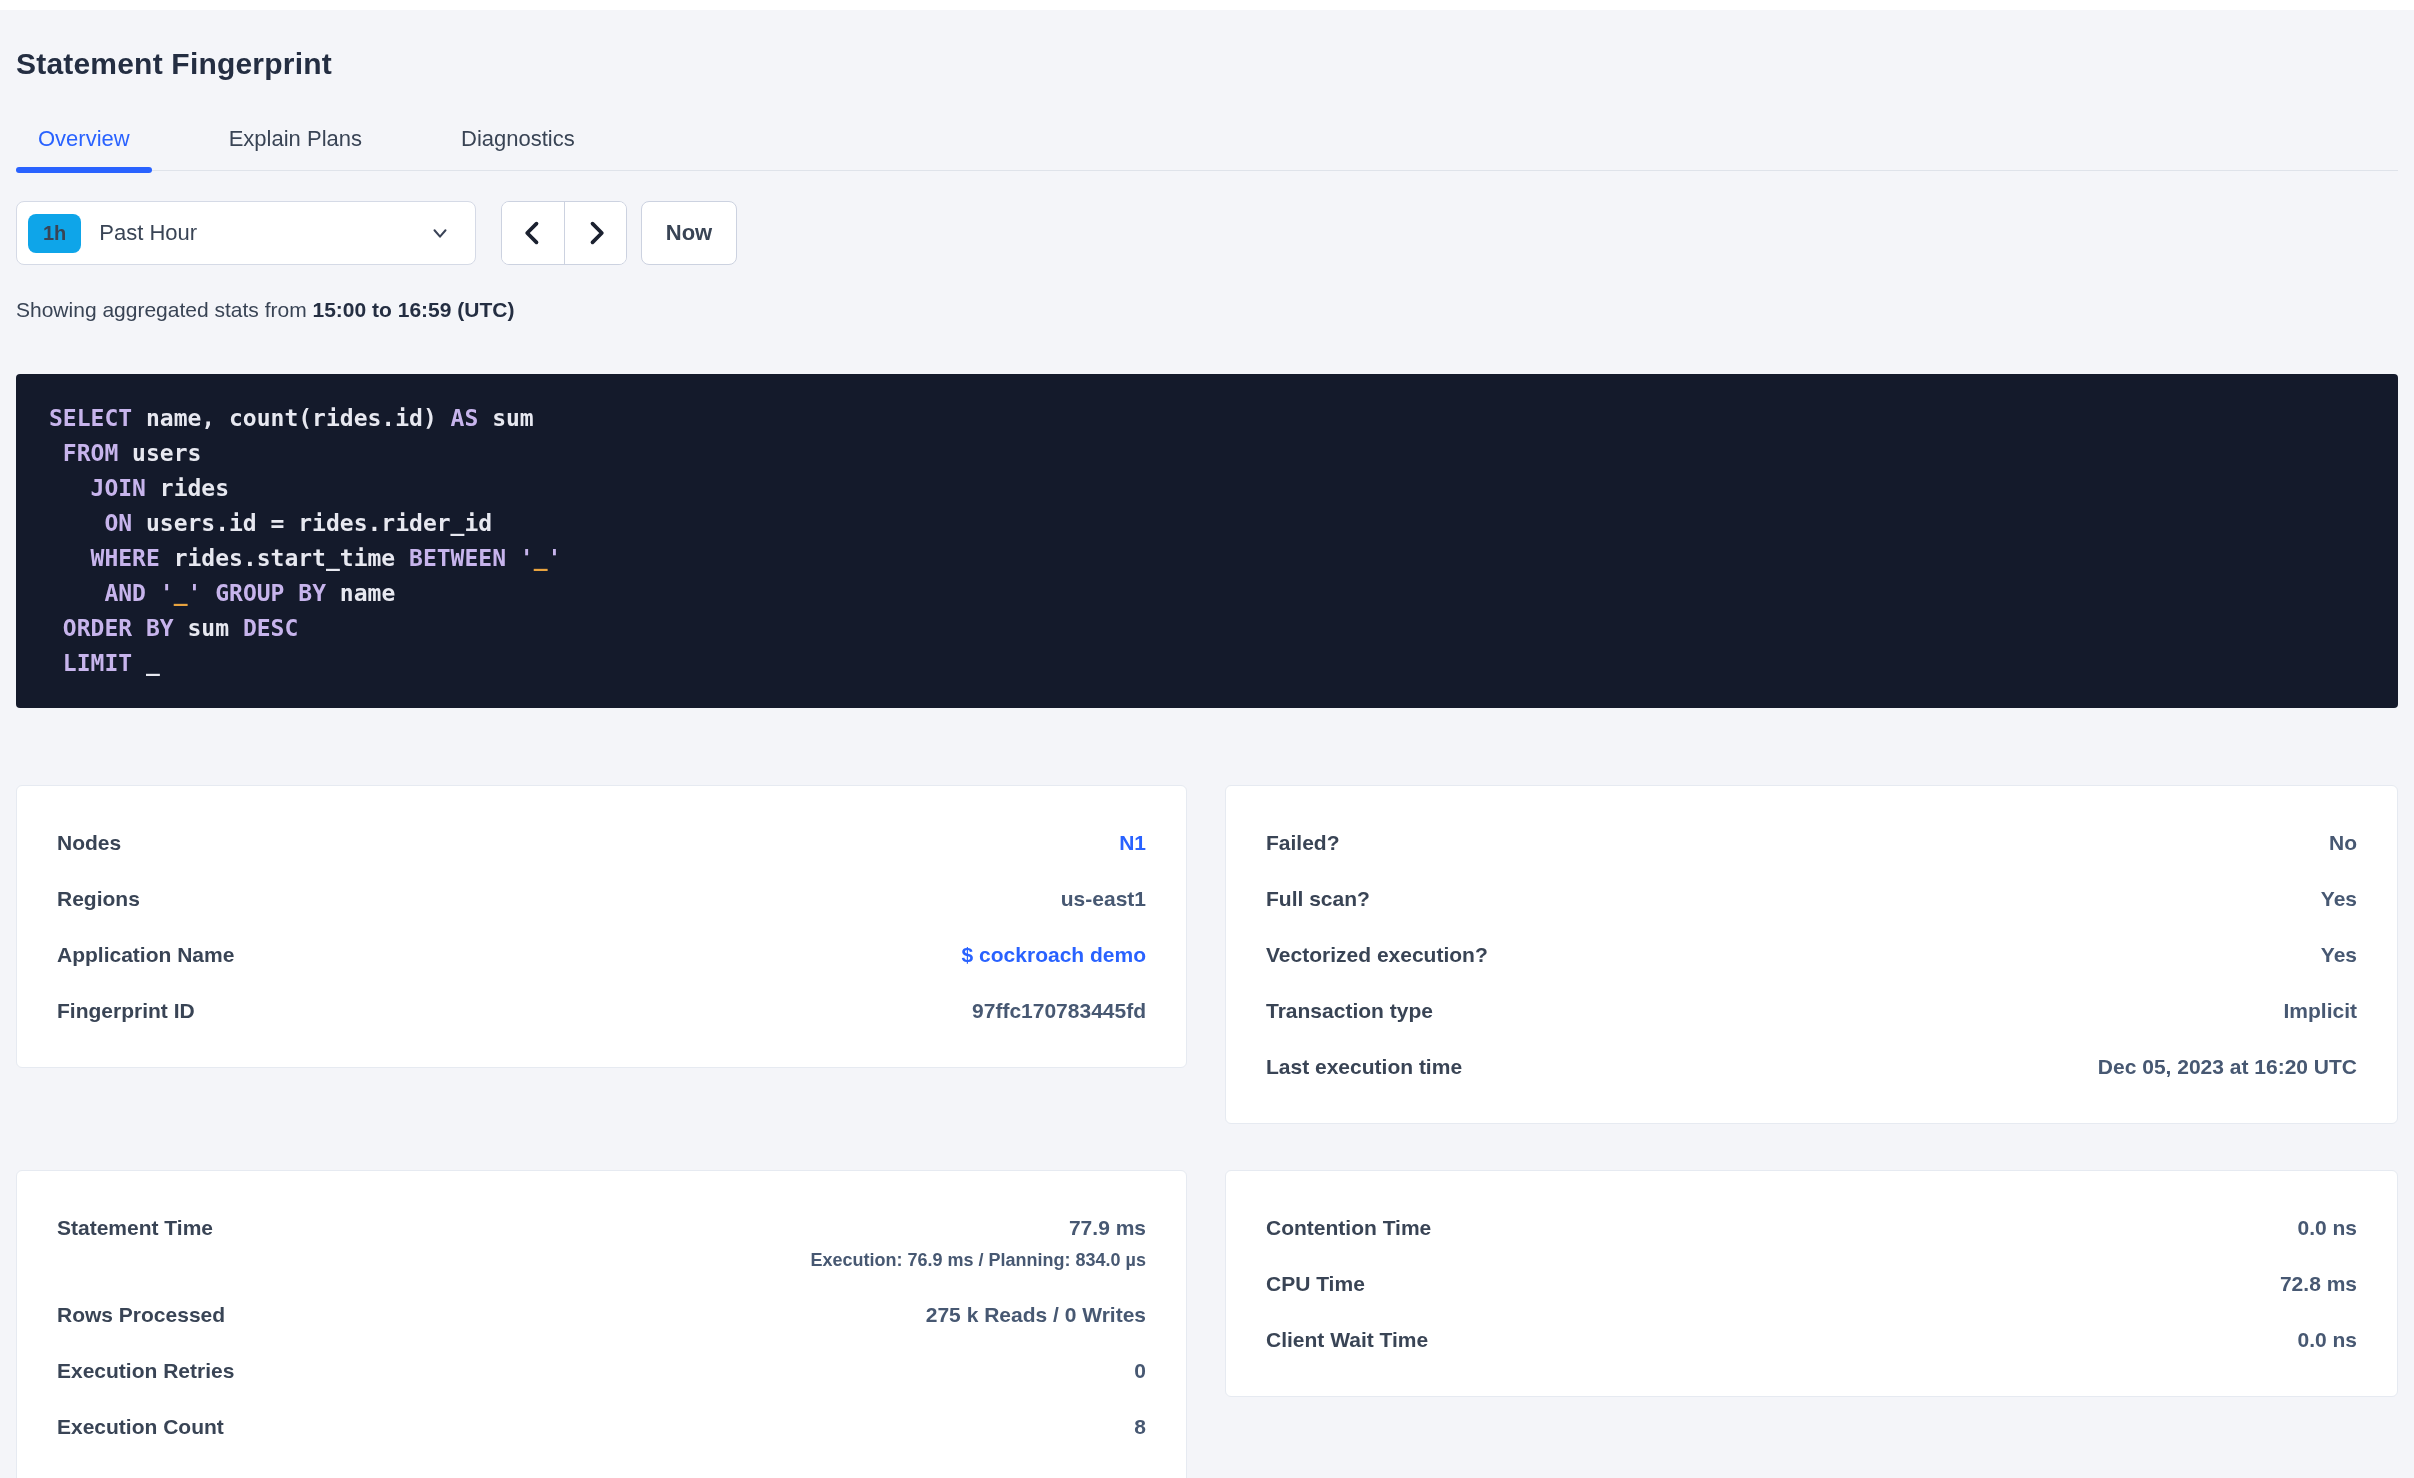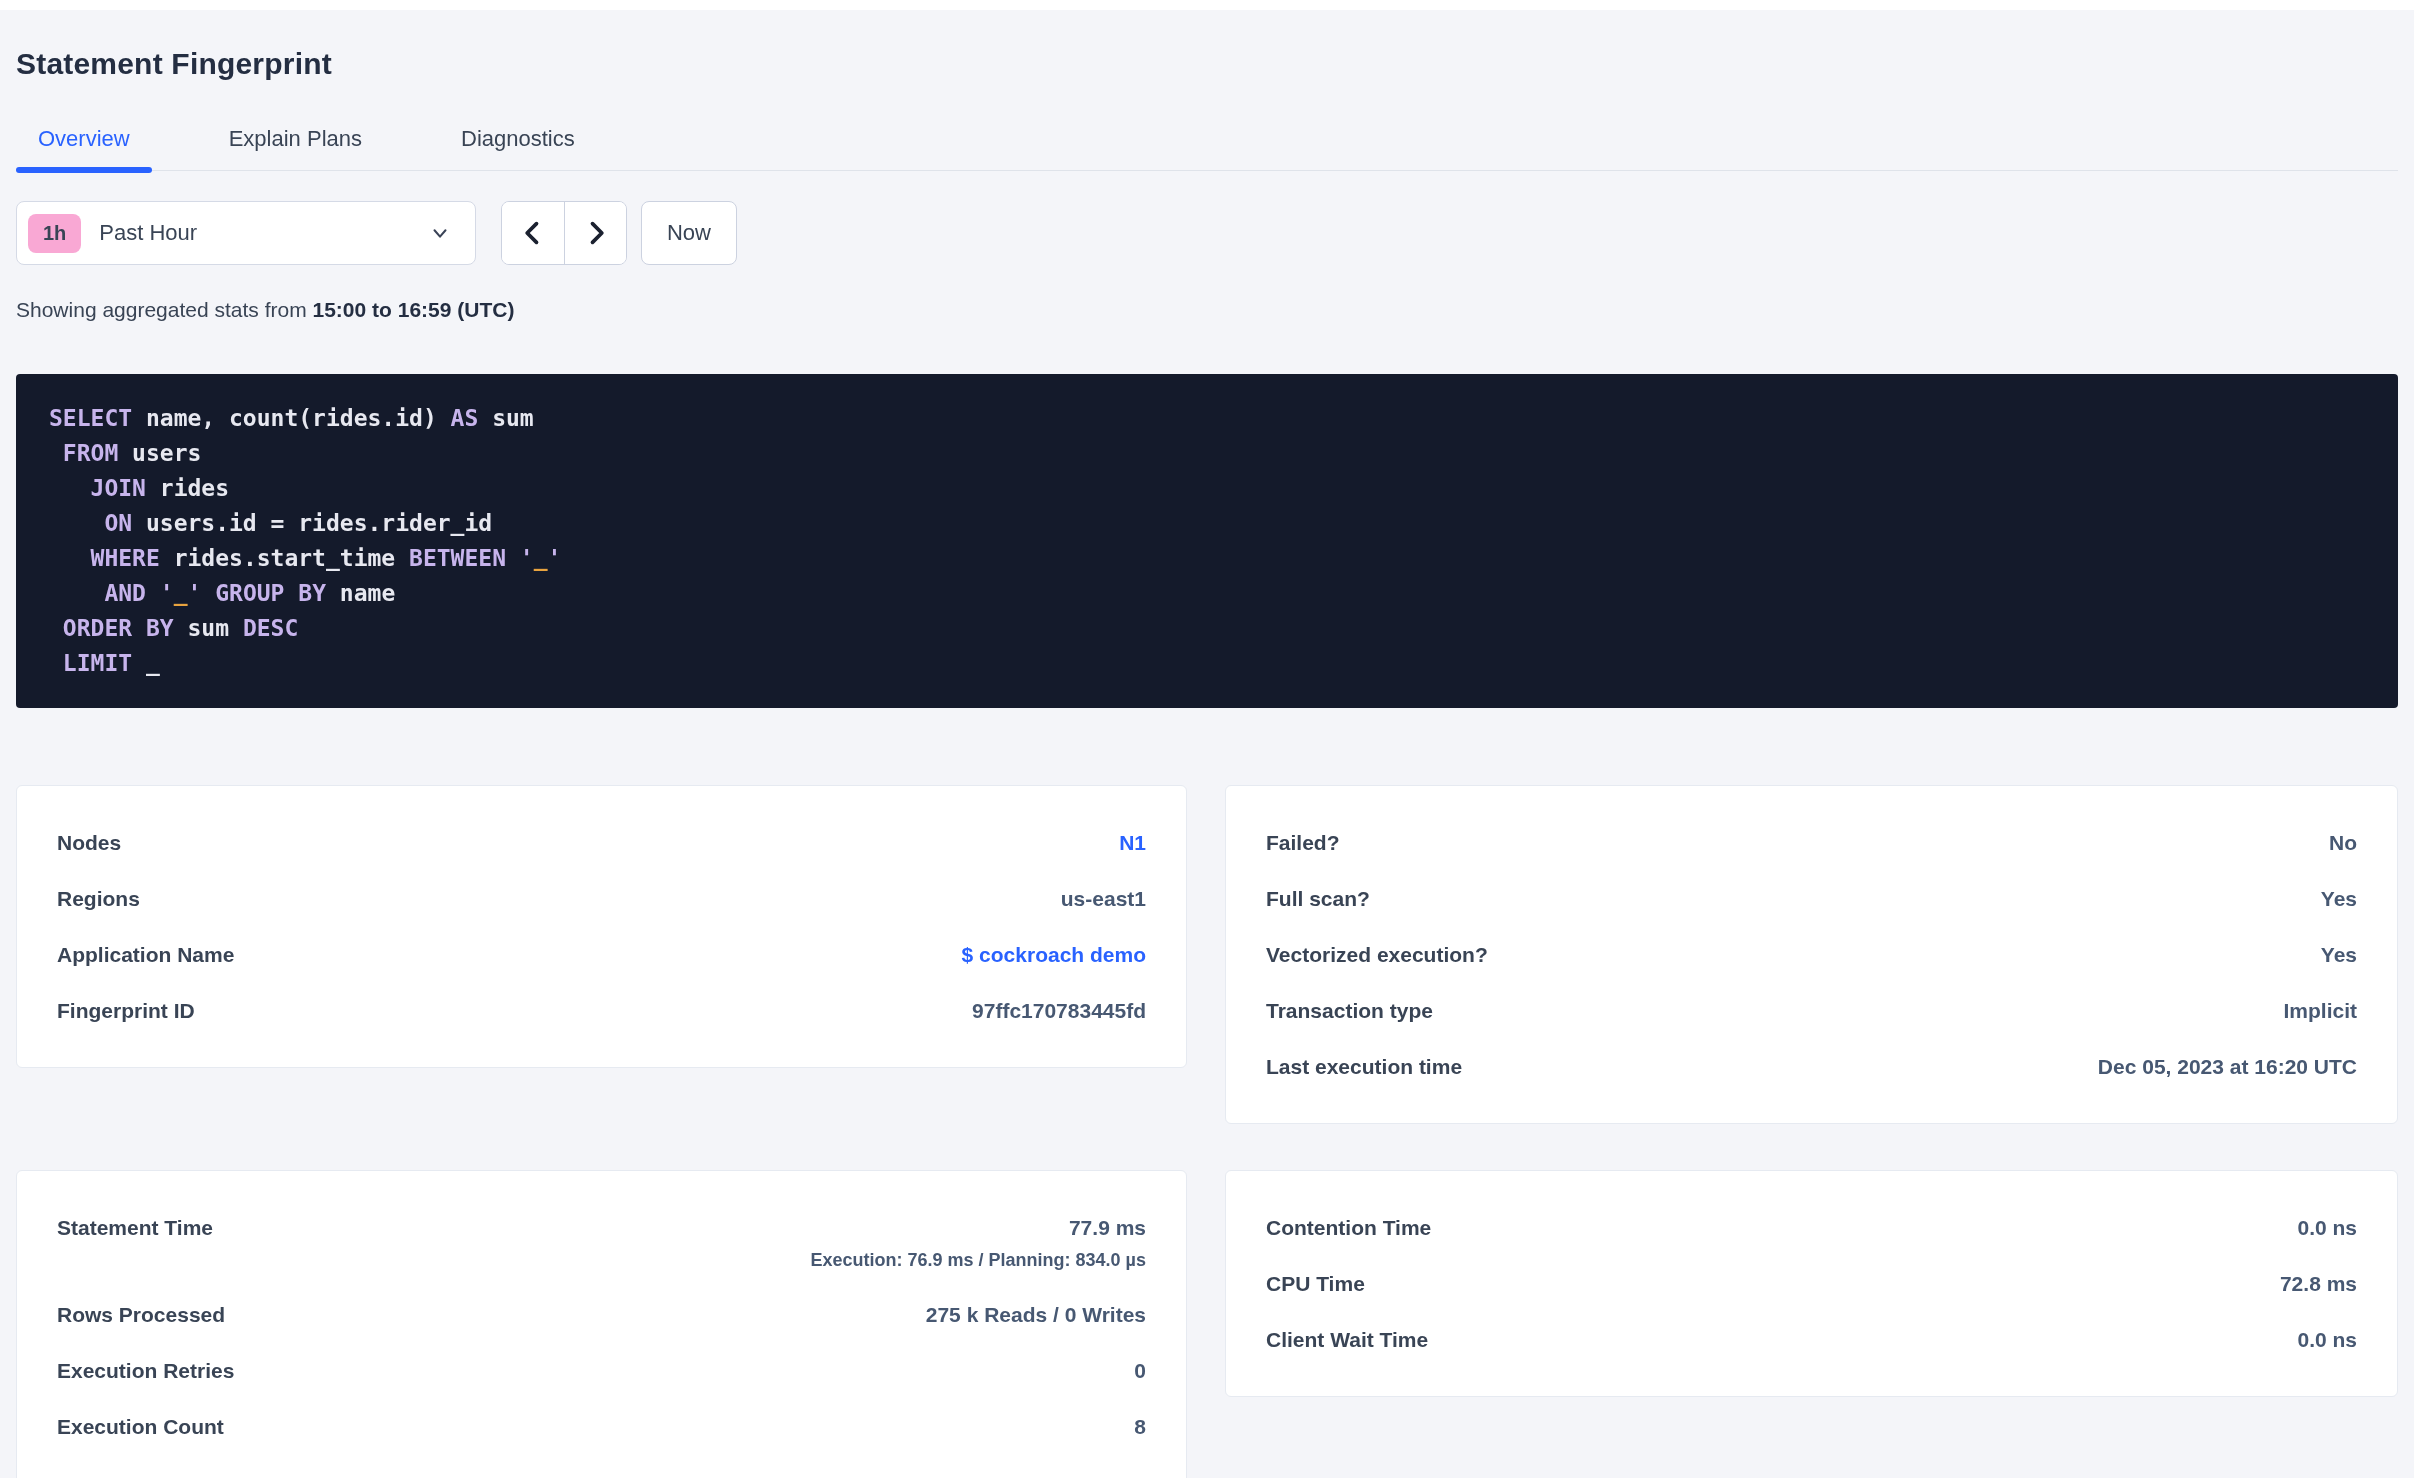--- a/index.html
+++ b/index.html
@@ -39,21 +39,21 @@
   }
 
   .controls { display:flex; align-items:stretch; margin-top:30px; height:64px; }
   .range-select {
     width:460px; background:#fff;
     border:1px solid #d5dae6; border-radius:8px;
     display:flex; align-items:center;
     padding:0 24px 0 11px; cursor:pointer;
   }
   .range-badge {
-    background:#f9a8d4; color:#394455;
+    background:#0ea5e9; color:#394455;
     font-weight:700; font-size:20px;
     padding:8px 15px; border-radius:8px;
   }
   .range-label { font-size:22px; color:#394455; margin-left:18px; flex:1; }
   .caret-svg { flex:0 0 auto; }
 
   .arrow-group {
     display:flex; margin-left:25px;
     border:1px solid #ccd2e0; border-radius:8px;
     background:#fff; overflow:hidden;
@@ -62,21 +62,21 @@
     width:62px; border:none; background:#fff;
     display:flex; align-items:center; justify-content:center;
     cursor:pointer; padding:0;
   }
   .arrow-btn + .arrow-btn { border-left:1px solid #ccd2e0; }
 
   .now-btn {
     margin-left:14px; width:96px;
     border:1px solid #ccd2e0; border-radius:8px;
     background:#fff; font-family:inherit;
-    font-size:22px; font-weight:400; color:#394455;
+    font-size:22px; font-weight:700; color:#394455;
     cursor:pointer;
   }
 
   .summary { margin:33px 0 0 0; font-size:21px; line-height:24px; color:#394455; }
   .summary strong { color:#242e42; font-weight:700; }
 
   .sql-box {
     margin-top:52px;
     background:#141a2b;
     border-radius:4px;

